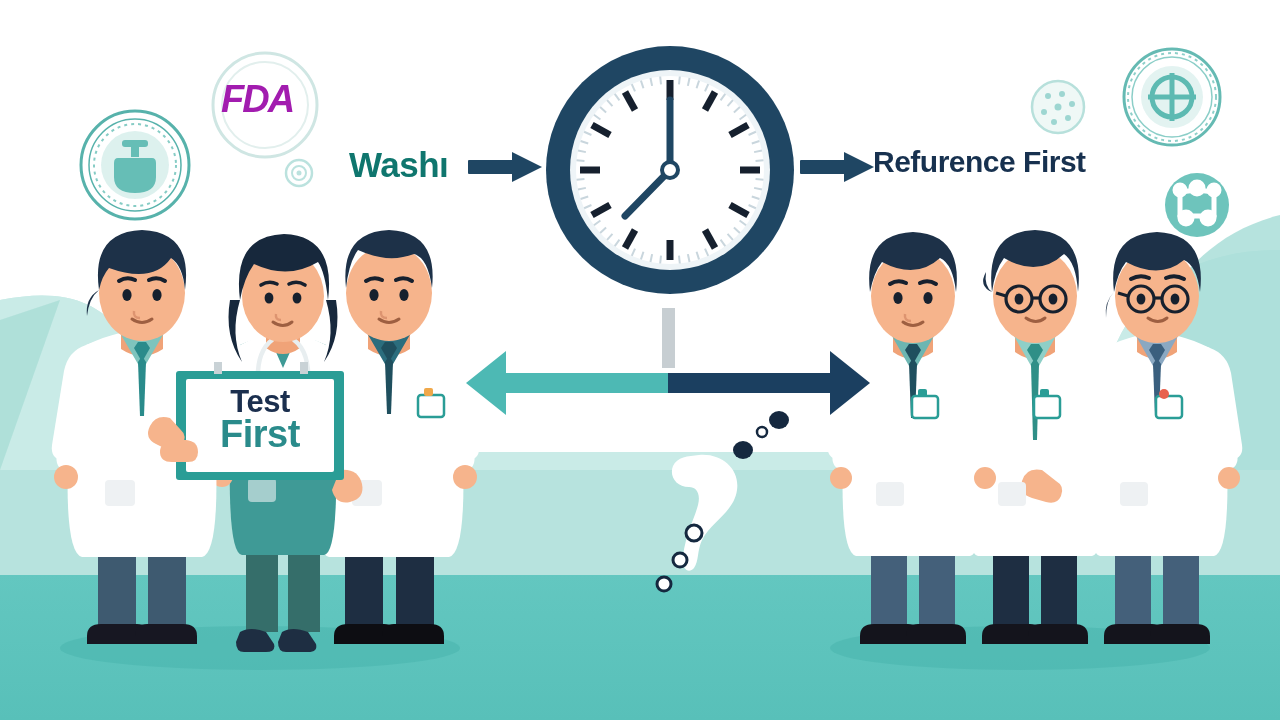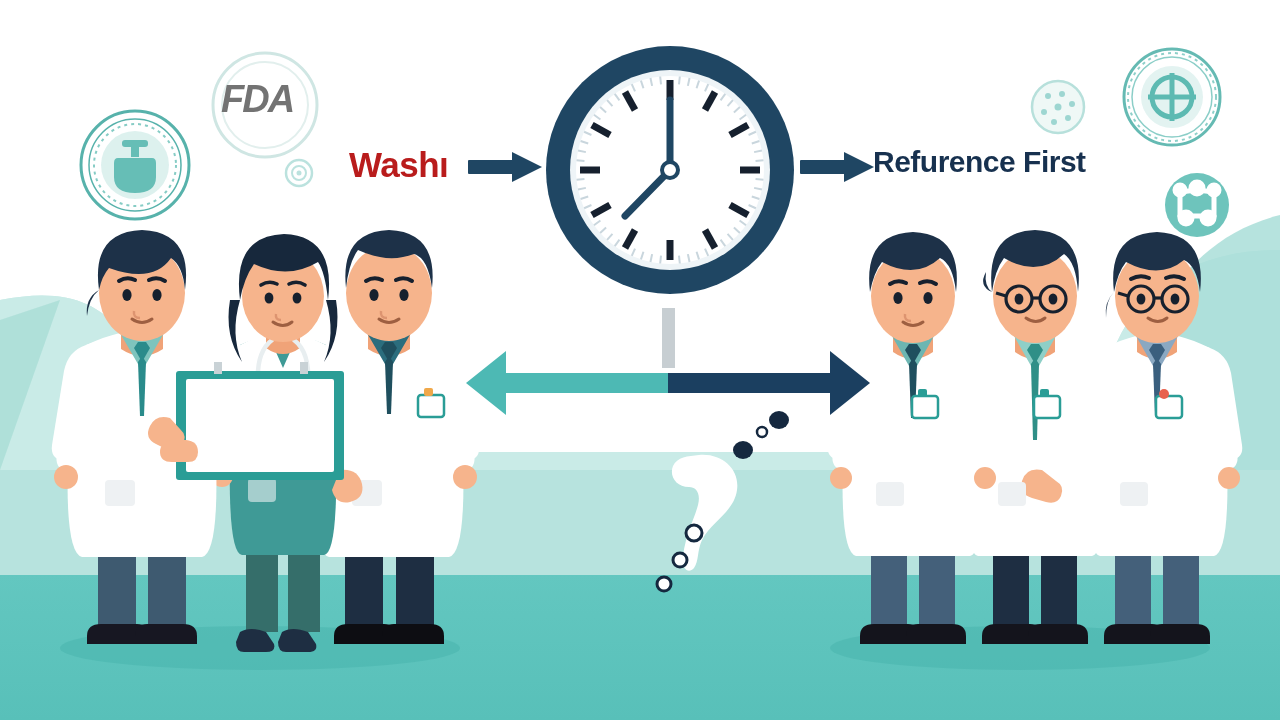--- a/index.html
+++ b/index.html
@@ -20,21 +20,21 @@
   .hdtext {
     position: absolute;
     font-family: "Liberation Sans", sans-serif;
     font-weight: bold;
     white-space: nowrap;
     letter-spacing: -0.5px;
   }
   #washi-label {
     left: 349px; top: 145px;
     font-size: 35px;
-    color: #b91c1c;
+    color: #0f766e;
   }
   #reference-label {
     left: 873px; top: 145px;
     font-size: 30px;
     color: #17314f;
   }
   .sign-text {
     position: absolute;
     left: 0; right: 0;
     text-align: center;
@@ -43,21 +43,21 @@
     letter-spacing: -0.5px;
   }
   #sign-line1 { top: 384px; font-size: 31px; color: #1b2f4e; }
   #sign-line2 { top: 413px; font-size: 38px; color: #2a8b8b; }
   #fda-text {
     position: absolute;
     left: 221px; top: 78px;
     font-size: 38px;
     font-weight: bold;
     font-style: italic;
-    color: #737373;
+    color: #a21caf;
     letter-spacing: -2px;
     font-family: "Liberation Sans", sans-serif;
   }
 </style>
 </head>
 <body>
 
 <div id="stage">
 
   <svg id="scene" viewBox="0 0 1280 720" width="1280" height="720" xmlns="http://www.w3.org/2000/svg">
@@ -477,14 +477,18 @@
 
     </g>
   </svg>
 
   <div class="hdtext" id="washi-label">Washı</div>
 
   <div class="hdtext" id="reference-label">Refurence First</div>
 
   <div id="fda-text">FDA</div>
 
+  <div style="position:absolute;left:176px;top:371px;width:168px;height:109px;">
+    <div class="sign-text" id="sign-line1" style="top:13px;">Test</div>
+    <div class="sign-text" id="sign-line2" style="top:42px;">First</div>
+  </div>
 
 </div>
 
 </body></html>

